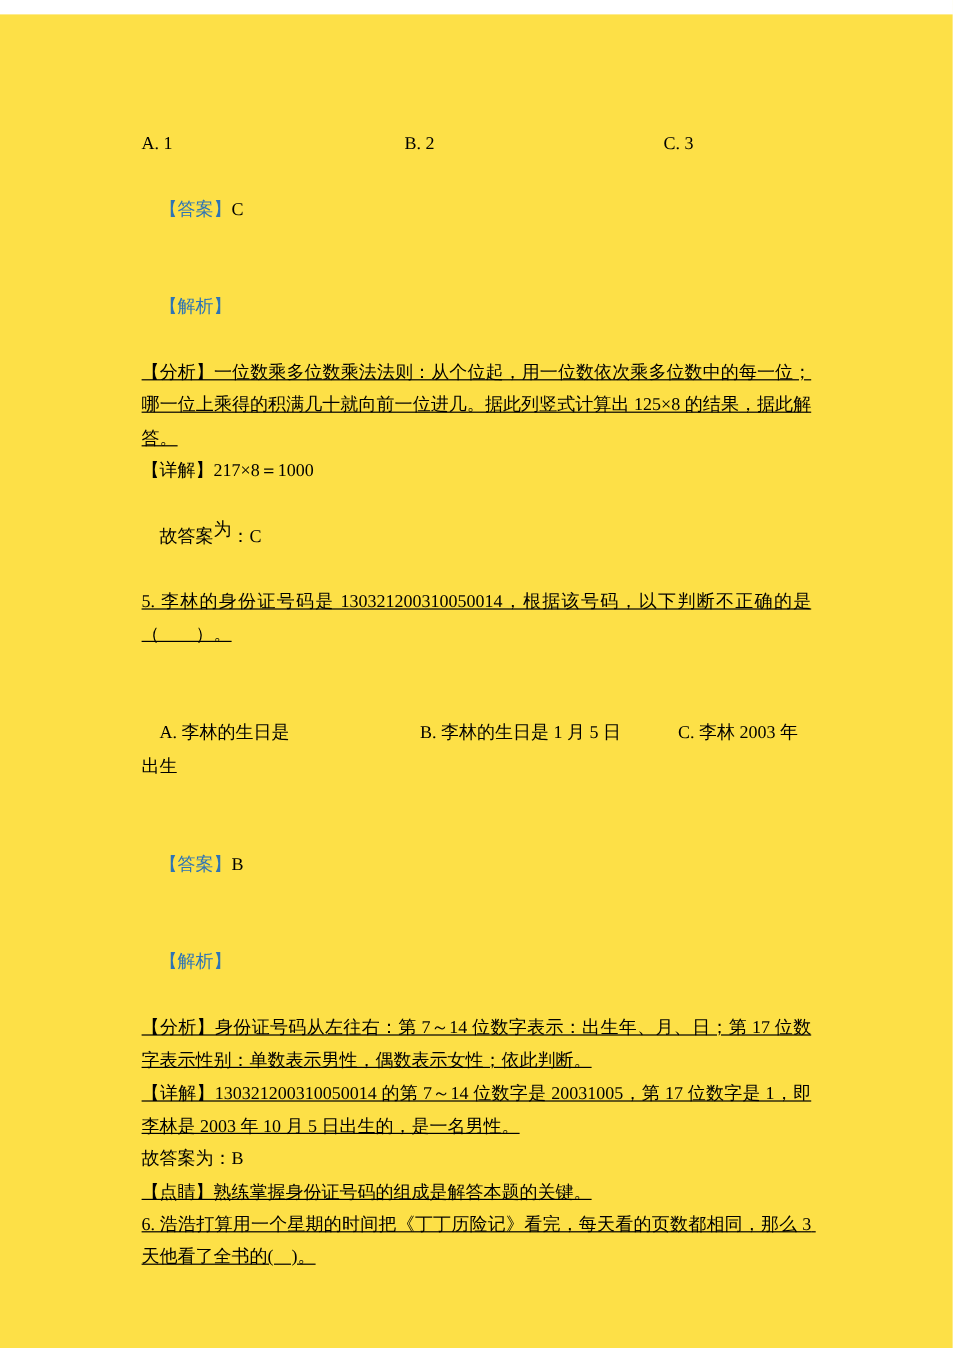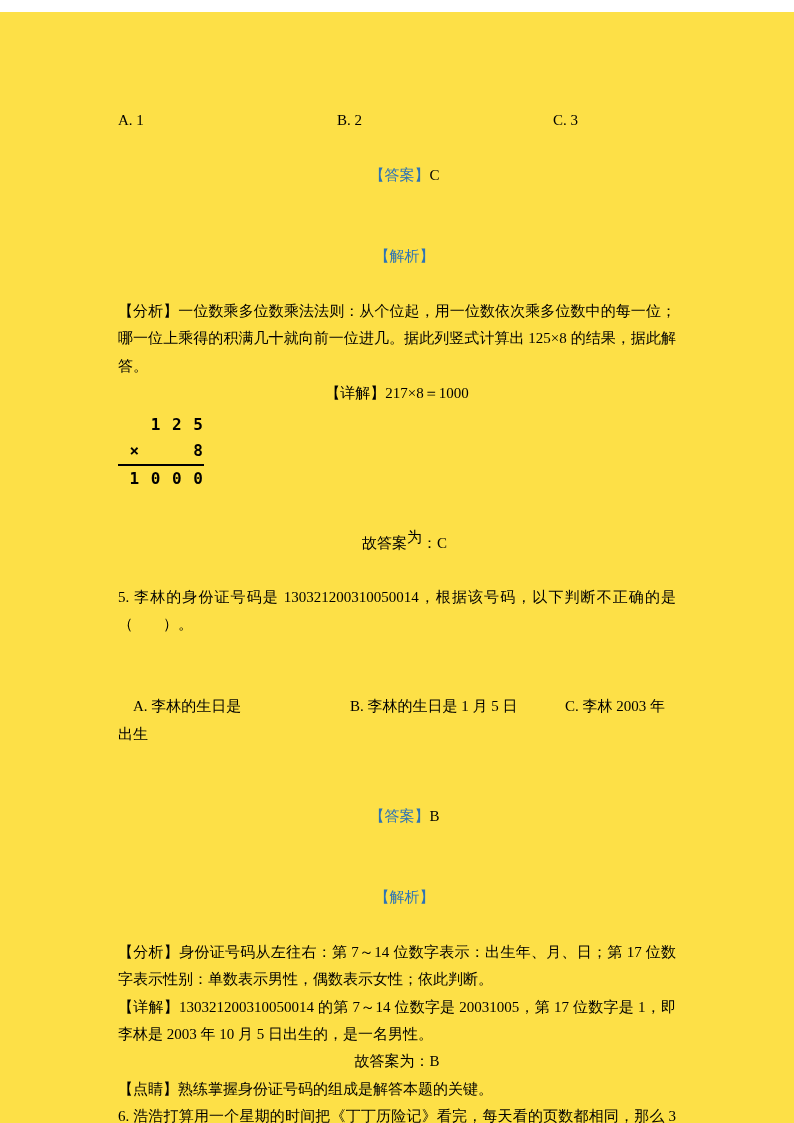--- a/index.html
+++ b/index.html
@@ -9,22 +9,22 @@
     margin: 12px auto;
     background: #fde047;
     box-sizing: border-box;
     padding: 95px 118px 0 118px;
     font-family: "Liberation Serif", "DejaVu Serif", serif;
     font-size: 15px;
     line-height: 27.3px;
     color: #000000;
     overflow: hidden;
   }
-  .line { white-space: pre-wrap; text-align: center; }
-  .para { text-align: justify; text-justify: inter-ideograph; white-space: pre-wrap; }
+  .line { white-space: pre-wrap; }
+  .para { text-align: justify; text-justify: inter-ideograph; white-space: pre-wrap; text-decoration: underline; }
   .blue { color: var(--accent, #2E74B5); }
   .spacer { height: 27.3px; }
 
   
   .opt-row { display: flex; white-space: pre-wrap; }
   .opt-c1 { width: 219px; flex: 0 0 219px; }
   .opt-c2 { width: 216px; flex: 0 0 216px; }
   .opt-c3 { flex: 1 1 auto; }
 
   
@@ -64,25 +64,20 @@
   </div>
 
   <div class="line">
     <span class="blue">【解析】</span>
   </div>
 
   <div class="para">【分析】一位数乘多位数乘法法则：从个位起，用一位数依次乘多位数中的每一位；哪一位上乘得的积满几十就向前一位进几。据此列竖式计算出 125×8 的结果，据此解答。</div>
 
   <div class="line">【详解】217×8＝1000</div>
 
-  <div class="vmult">
-    <div class="vm-row">1 2 5</div>
-    <div class="vm-row">×     8</div>
-    <div class="vm-row vm-product">1 0 0 0</div>
-  </div>
 
   <div class="line">
     <span>故答案</span><span class="sup-wei">为</span><span>：C</span>
   </div>
 
 
   <div class="para">5. 李林的身份证号码是 130321200310050014，根据该号码，以下判断不正确的是（　　）。</div>
 
   <div class="spacer"></div>
 

